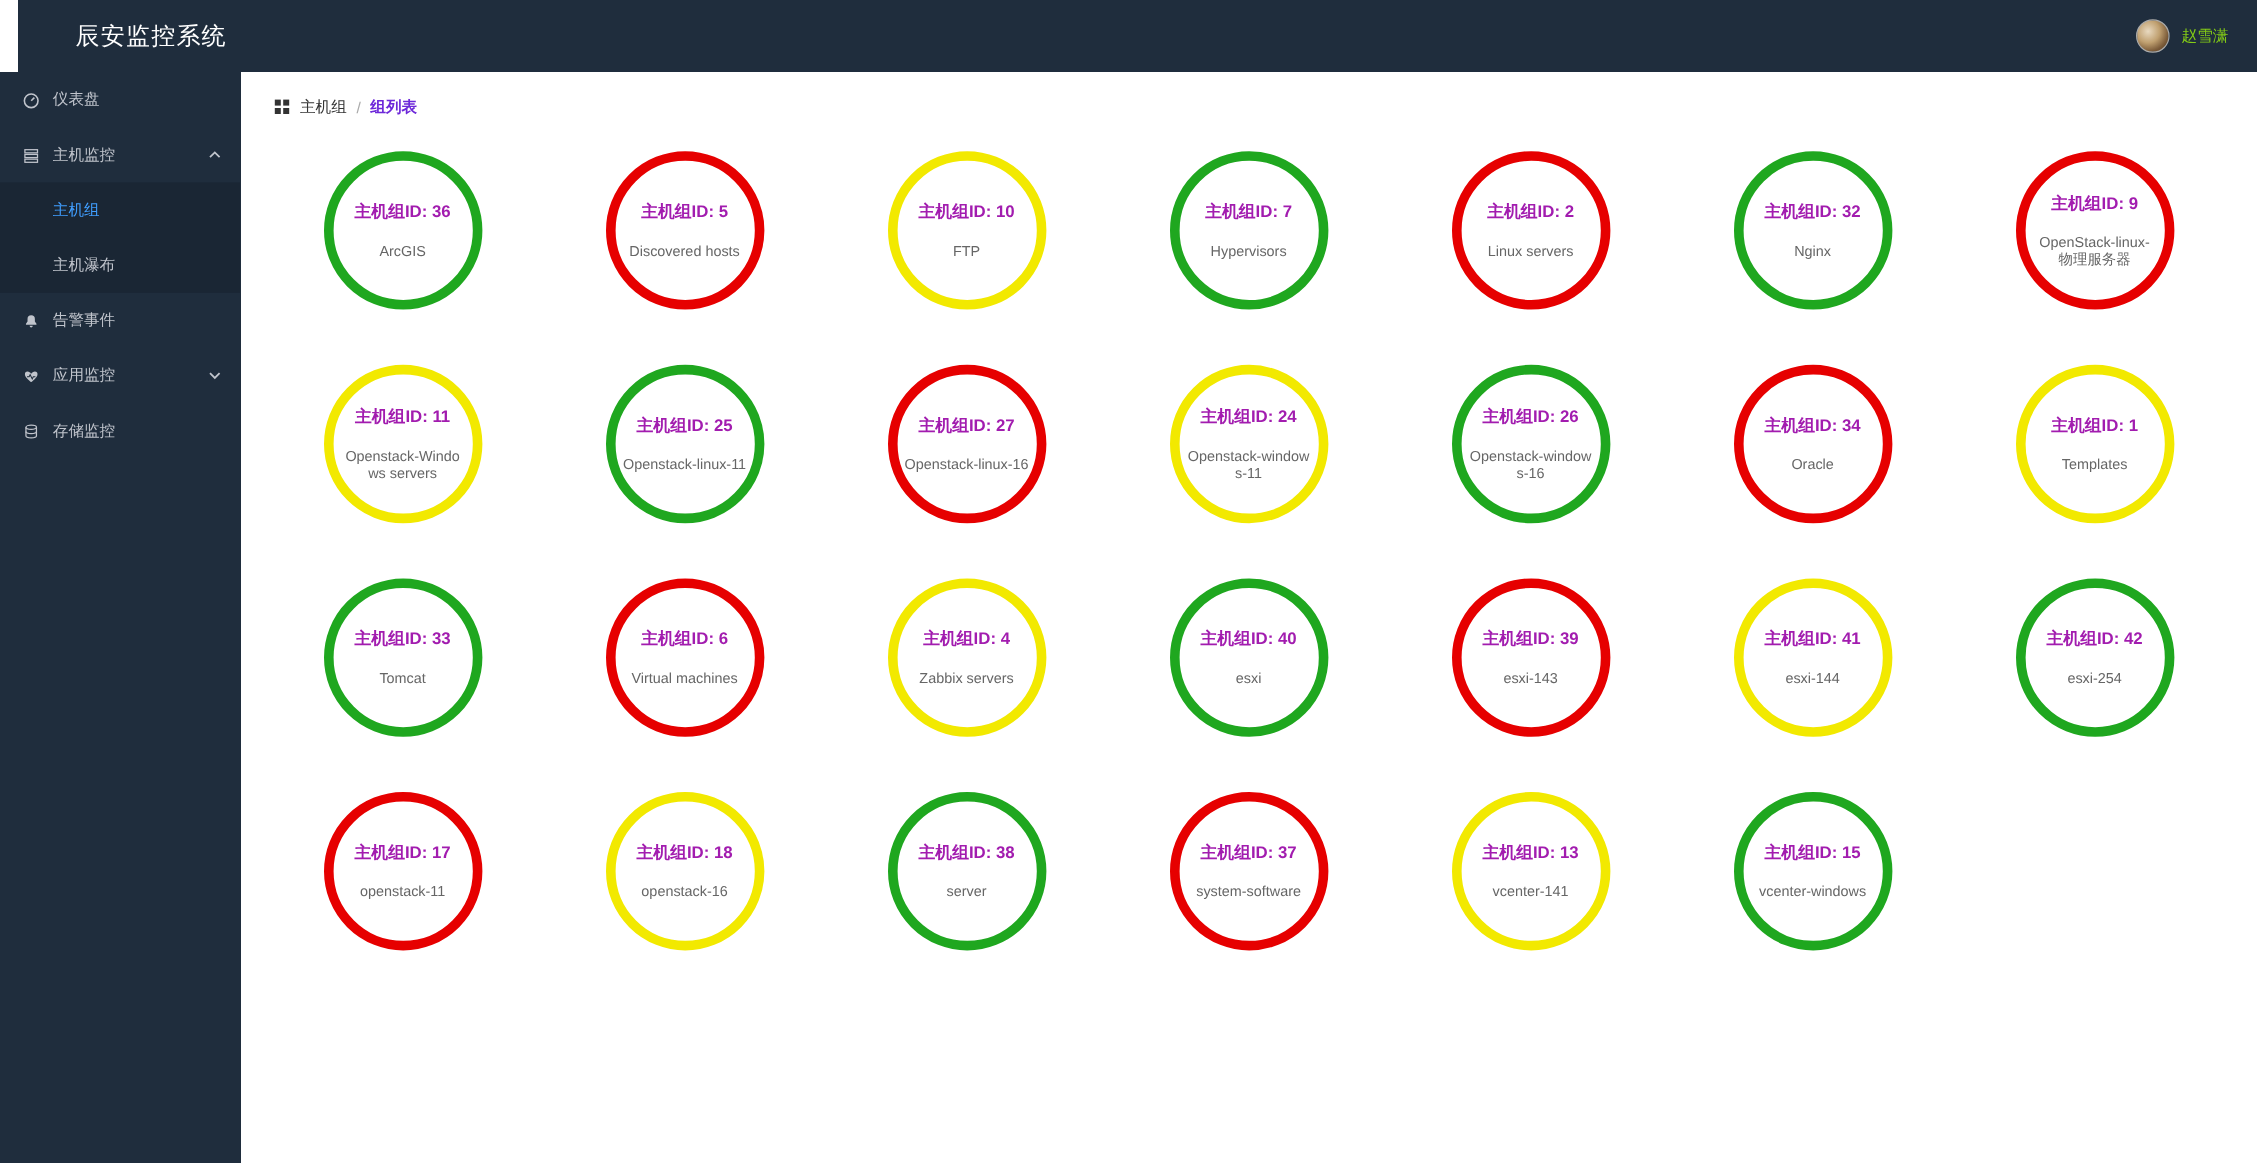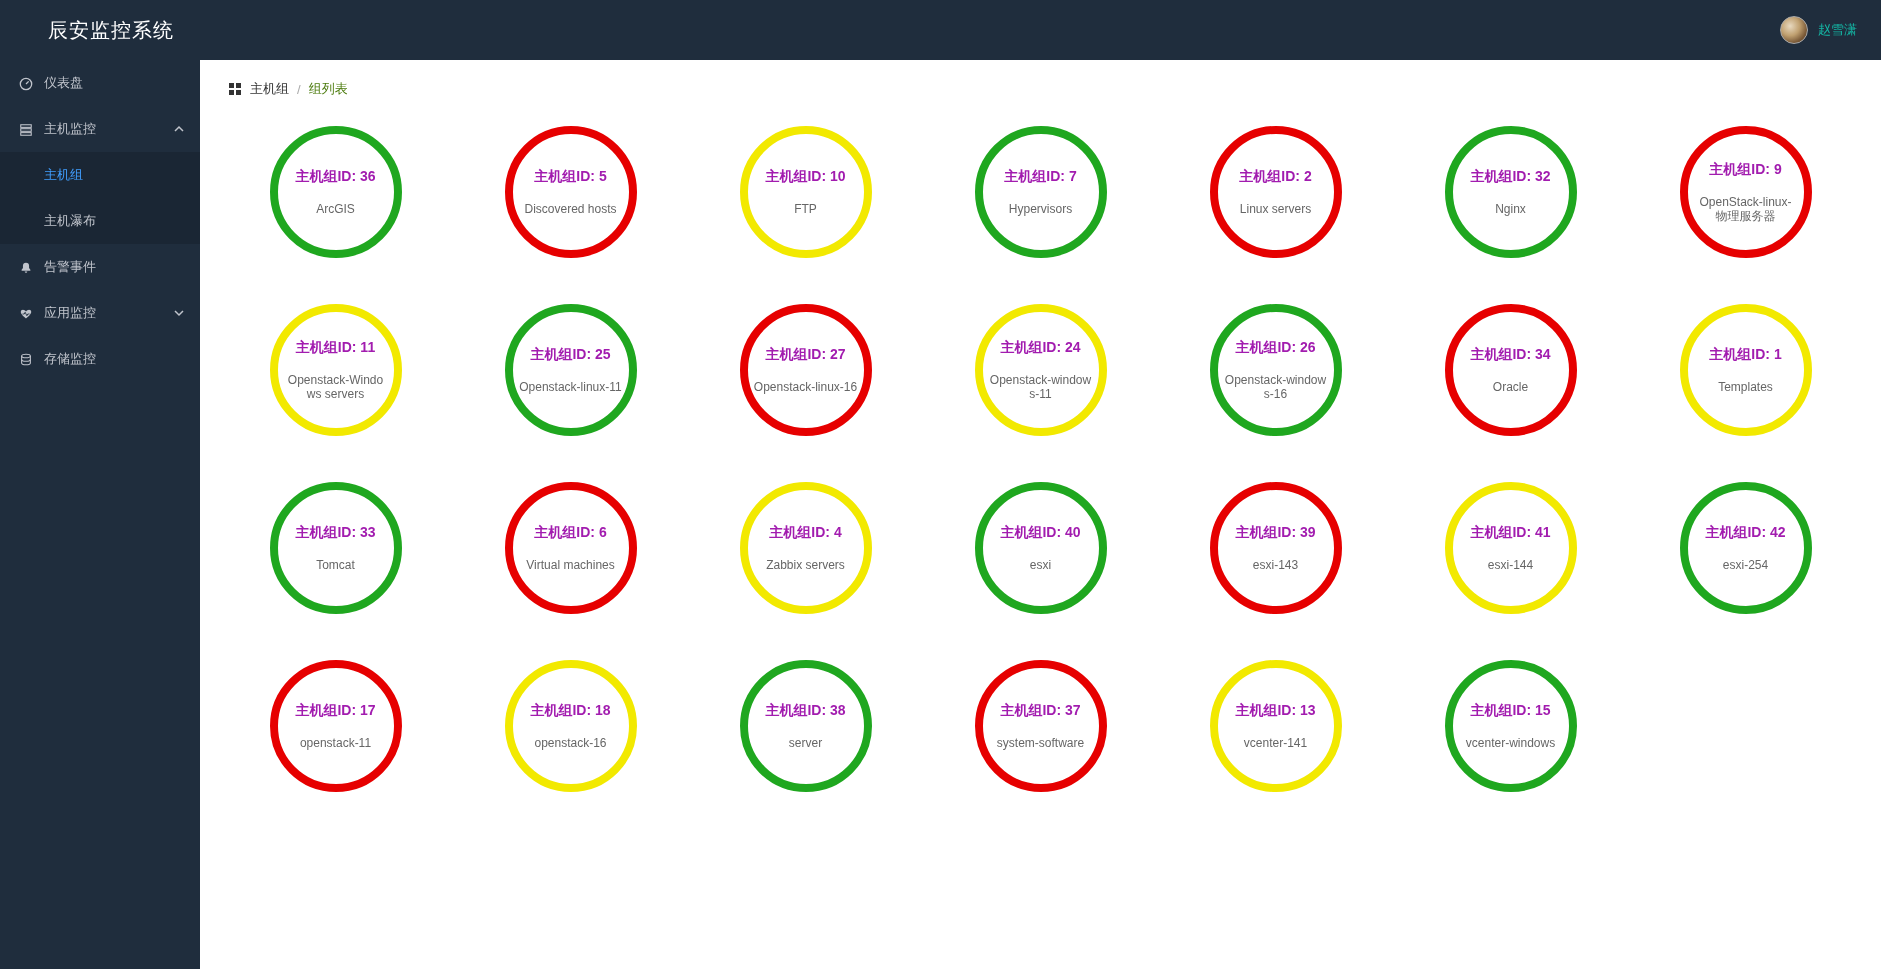--- a/index.html
+++ b/index.html
@@ -2,38 +2,38 @@
 <html><head>
 <meta charset="utf-8">
 <style>
 * { box-sizing: border-box; margin: 0; padding: 0; }
 html, body { height: 100%; width: 100%; font-family: "Helvetica Neue", Helvetica, Arial, "Microsoft YaHei", sans-serif; }
 body { background: #ffffff; color: #333; overflow-x: hidden; }
 
 
 .topbar {
   position: fixed;
-  top: 0; left: 0; right: 0;
+  top: 0; left: 15px; right: 0;
   height: 60px;
   background: #1f2d3d;
   color: #fff;
   display: flex;
   align-items: center;
   justify-content: space-between;
   padding: 0 24px 0 48px;
   z-index: 100;
 }
 .topbar .brand { font-size: 20px; font-weight: 500; letter-spacing: 1px; }
 .topbar .user-area { display: flex; align-items: center; gap: 10px; cursor: pointer; }
 .topbar .avatar {
   width: 28px; height: 28px; border-radius: 50%;
   background: radial-gradient(circle at 35% 35%, #e8d9c0 0%, #c0a070 40%, #7a5a38 70%, #4a3520 100%);
   border: 1px solid #aaa;
 }
-.topbar .username { font-size: 13px; color: #14b8a6; }
+.topbar .username { font-size: 13px; color: #84cc16; }
 
 
 .sidebar {
   position: fixed;
   top: 60px; left: 0; bottom: 0;
   width: 200px;
   background: #1f2d3d;
   color: #c0c4cc;
   overflow-y: auto;
   z-index: 90;
@@ -69,21 +69,21 @@
 
 .main {
   margin-left: 200px;
   margin-top: 60px;
   padding: 20px 28px;
   min-height: calc(100vh - 60px);
 }
 .breadcrumb { display: flex; align-items: center; gap: 8px; font-size: 13px; color: #333; margin-bottom: 28px; }
 .breadcrumb .bc-icon { width: 14px; height: 14px; display:inline-flex; }
 .breadcrumb .sep { color: #aaa; }
-.breadcrumb .bc-current { color: #4d7c0f; }
+.breadcrumb .bc-current { color: #6d28d9; font-weight: bold; }
 .breadcrumb .bc-link { color: #333; cursor: pointer; }
 
 
 .grid {
   display: grid;
   grid-template-columns: repeat(7, 1fr);
   gap: 46px 20px;
   justify-items: center;
 }
 .circle-card {

